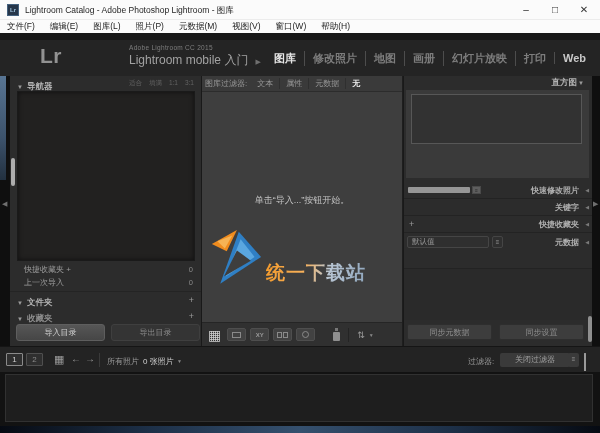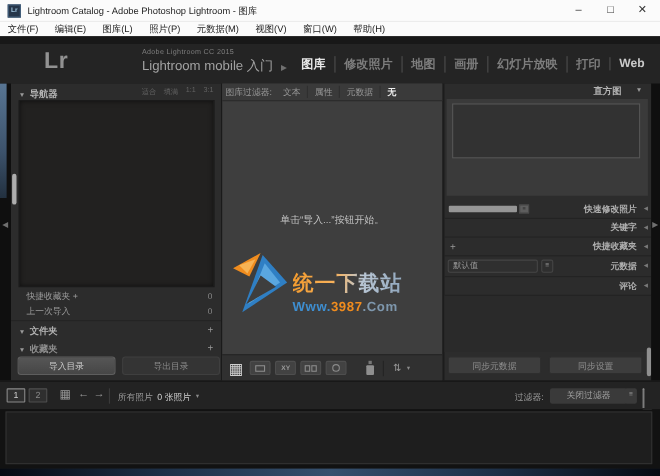--- a/index.html
+++ b/index.html
@@ -90,21 +90,21 @@
   .people-inner { width:7px; height:7px; border:1px solid #8a8a8a; border-radius:50%; }
   .spray { margin-left:14px; position:relative; width:7px; height:13px; }
   .spray .nozzle { position:absolute; left:2px; top:0; width:3px; height:3px; background:#777; }
   .spray .body { position:absolute; left:0; top:4px; width:7px; height:9px; background:#8f8f8f; border-radius:1px; }
   .ct-divider { width:1px; height:14px; background:#242424; margin:0 8px; }
   .sort-glyph { font-size:9px; color:#9a9a9a; } .sort-dd { font-size:5px; color:#8a8a8a; margin-left:4px; }
 
   
   .right-panel { left:403px; top:76px; width:189px; height:270px; background:#2c2c2c; border-left:1px solid #191919; }
   .histo-hdr { left:0; top:0; width:100%; height:14px; display:flex; align-items:center; justify-content:flex-end;
-               gap:13px; padding-right:4px; }
+               gap:1px; padding-right:4px; }
   .histo-outer { left:2px; top:14px; width:183px; height:88px; background:#3a3a3a; }
   .histo-inner { left:5px; top:4px; width:171px; height:50px; background:#323232; border:1px solid #575757; }
   .rp-row { left:0; width:100%; border-top:1px solid #232323; }
   .rp-label { position:absolute; right:13px; top:50%; transform:translateY(-50%); font-size:8px; font-weight:bold;
               color:#b0b0b0; white-space:nowrap; }
   .rp-arrow { position:absolute; right:3px; top:50%; transform:translateY(-50%); font-size:5px; color:#7a7a7a; }
   .qd-row { top:106px; height:16px; border-top:none; }
   .qd-bar { position:absolute; left:4px; top:5px; width:62px; height:6px; background:#969696; border-radius:1px; }
   .qd-box { position:absolute; left:68px; top:4px; width:9px; height:8px; background:#5e5e5e; border:1px solid #4a4a4a;
             font-size:5px; color:#2a2a2a; text-align:center; line-height:7px; }
@@ -255,21 +255,20 @@
     <div class="abs watermark">
       <svg width="52" height="60" viewBox="0 0 56 64">
         <polygon points="2,19 29,4 18,27" fill="#f08c1e"></polygon>
         <polygon points="8,16 24,10 16,24" fill="#f6b355"></polygon>
         <polygon points="31,6 55,33 11,62" fill="#2f7fc4"></polygon>
         <polygon points="33,14 48,33 17,54" fill="#5aa7e0"></polygon>
         <polygon points="29,26 44,37 15,54" fill="#3e3e3e"></polygon>
       </svg>
       <div>
         <div class="wm-name">统一下载站</div>
-        <div class="wm-url"><span class="blue">Www.</span><span class="orange">3987</span><span class="grayblue">.Com</span></div>
       </div>
     </div>
 
     <div class="abs center-toolbar">
       <span class="gridview">▦</span>
       <span class="view-btn">
           <span class="loupe-inner"></span>
         </span>
       <span class="view-btn">
           <span class="compare-txt">XY</span>
@@ -320,24 +319,20 @@
       <span class="rp-arrow">◀</span>
     </div>
 
     <div class="abs rp-row md-row">
       <span class="md-preset">默认值</span>
       <span class="md-menu">≡</span>
       <span class="rp-label">元数据</span>
       <span class="rp-arrow">◀</span>
     </div>
 
-    <div class="abs rp-row cm-row">
-      <span class="rp-label">评论</span>
-      <span class="rp-arrow">◀</span>
-    </div>
 
     <div class="abs rp-empty"></div>
 
     <div class="abs sync-row">
       <div class="abs sync-btn sync-md">同步元数据</div>
       <div class="abs sync-btn sync-st">同步设置</div>
     </div>
     <div class="abs right-scroll"></div>
   </div>
 

